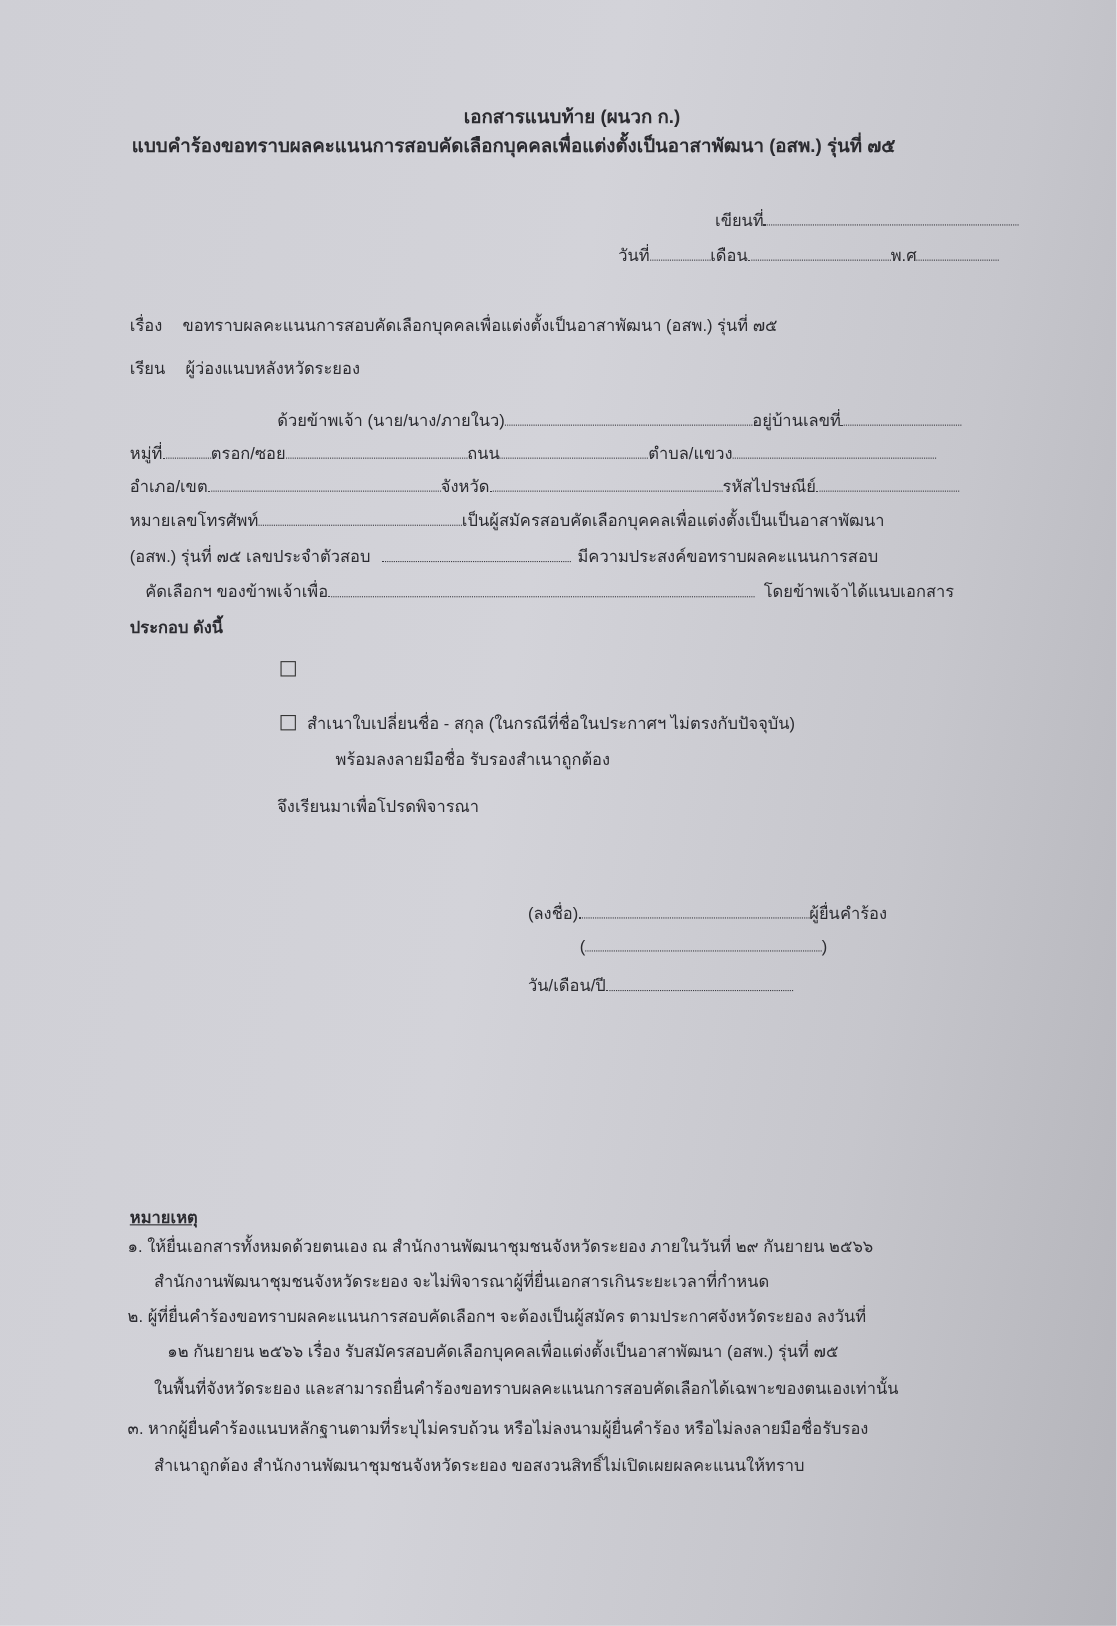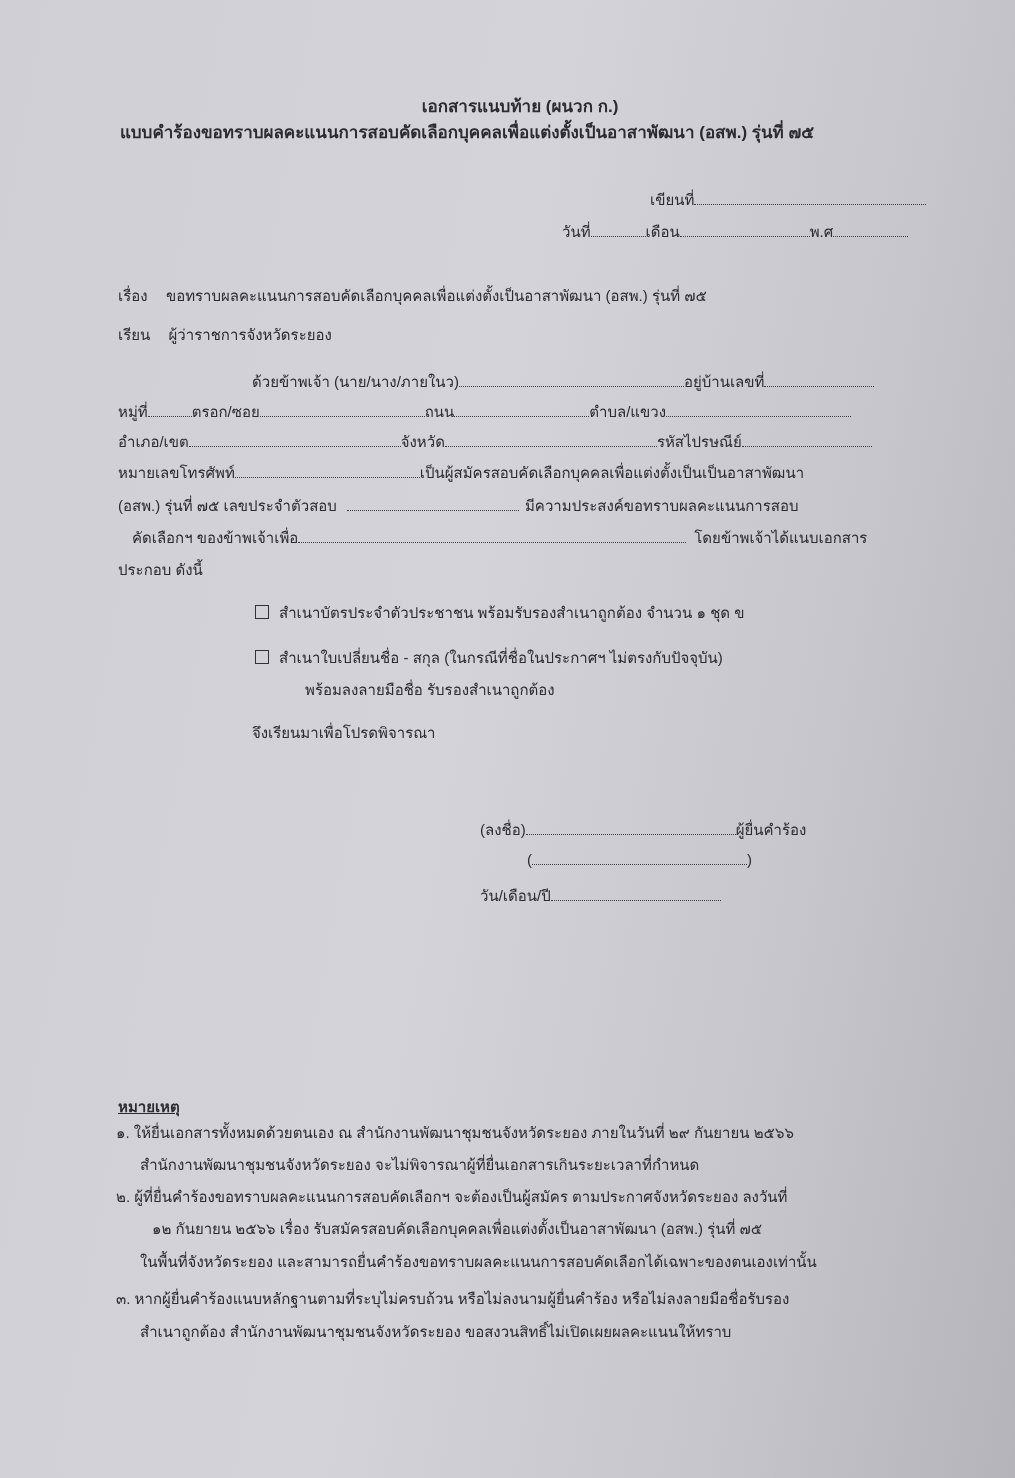--- a/index.html
+++ b/index.html
@@ -67,21 +67,21 @@
 
   <div class="abs txt" style="left:118px; top:284px;">
     <span>เรื่อง</span>
     <span style="display:inline-block;width:10px;"></span>
     <span>ขอทราบผลคะแนนการสอบคัดเลือกบุคคลเพื่อแต่งตั้งเป็นอาสาพัฒนา (อสพ.) รุ่นที่ ๗๕</span>
   </div>
 
   <div class="abs txt" style="left:118px; top:323px;">
     <span>เรียน</span>
     <span style="display:inline-block;width:10px;"></span>
-    <span>ผู้ว่าราชการจังหวัดระยอง</span>
+    <span>ผู้ว่องแนบหลังหวัดระยอง</span>
   </div>
 
   <div class="abs txt" style="left:252px; top:370px;">
     <span>ด้วยข้าพเจ้า (นาย/นาง/ภายในว)</span><span class="dots" style="width:225px;"></span><span>อยู่บ้านเลขที่</span><span class="dots" style="width:110px;"></span>
   </div>
 
   <div class="abs txt" style="left:118px; top:400px;">
     <span>หมู่ที่</span><span class="dots" style="width:44px;"></span><span>ตรอก/ซอย</span><span class="dots" style="width:165px;"></span><span>ถนน</span><span class="dots" style="width:135px;"></span><span>ตำบล/แขวง</span><span class="dots" style="width:185px;"></span>
   </div>
 
@@ -95,24 +95,24 @@
 
   <div class="abs txt" style="left:118px; top:494px;">
     <span>(อสพ.) รุ่นที่ ๗๕ เลขประจำตัวสอบ</span>
     <span class="dots" style="width:172px; margin-left:6px; margin-right:6px;"></span><span>มีความประสงค์ขอทราบผลคะแนนการสอบ</span>
   </div>
 
   <div class="abs txt" style="left:132px; top:526px;">
     <span>คัดเลือกฯ ของข้าพเจ้าเพื่อ</span><span class="dots" style="width:388px; margin-right:8px;"></span><span>โดยข้าพเจ้าได้แนบเอกสาร</span>
   </div>
 
-  <div class="abs txt" style="left:118px; top:558px;">ประกอบ ดังนี้</div>
+  <div class="abs txt" style="left:118px; top:558px;font-weight:bold;">ประกอบ ดังนี้</div>
 
   <div class="abs txt" style="left:255px; top:601px;">
-    <span class="checkbox"></span><span>สำเนาบัตรประจำตัวประชาชน พร้อมรับรองสำเนาถูกต้อง จำนวน ๑ ชุด ข</span>
+    <span class="checkbox"></span>
   </div>
 
   <div class="abs txt" style="left:255px; top:646px;">
     <span class="checkbox"></span><span>สำเนาใบเปลี่ยนชื่อ - สกุล (ในกรณีที่ชื่อในประกาศฯ ไม่ตรงกับปัจจุบัน)</span>
   </div>
   <div class="abs txt" style="left:285px; top:678px;margin-left:20px;">พร้อมลงลายมือชื่อ รับรองสำเนาถูกต้อง</div>
 
   <div class="abs txt" style="left:252px; top:721px;">จึงเรียนมาเพื่อโปรดพิจารณา</div>
 
   <div class="abs txt" style="left:480px; top:818px;">

